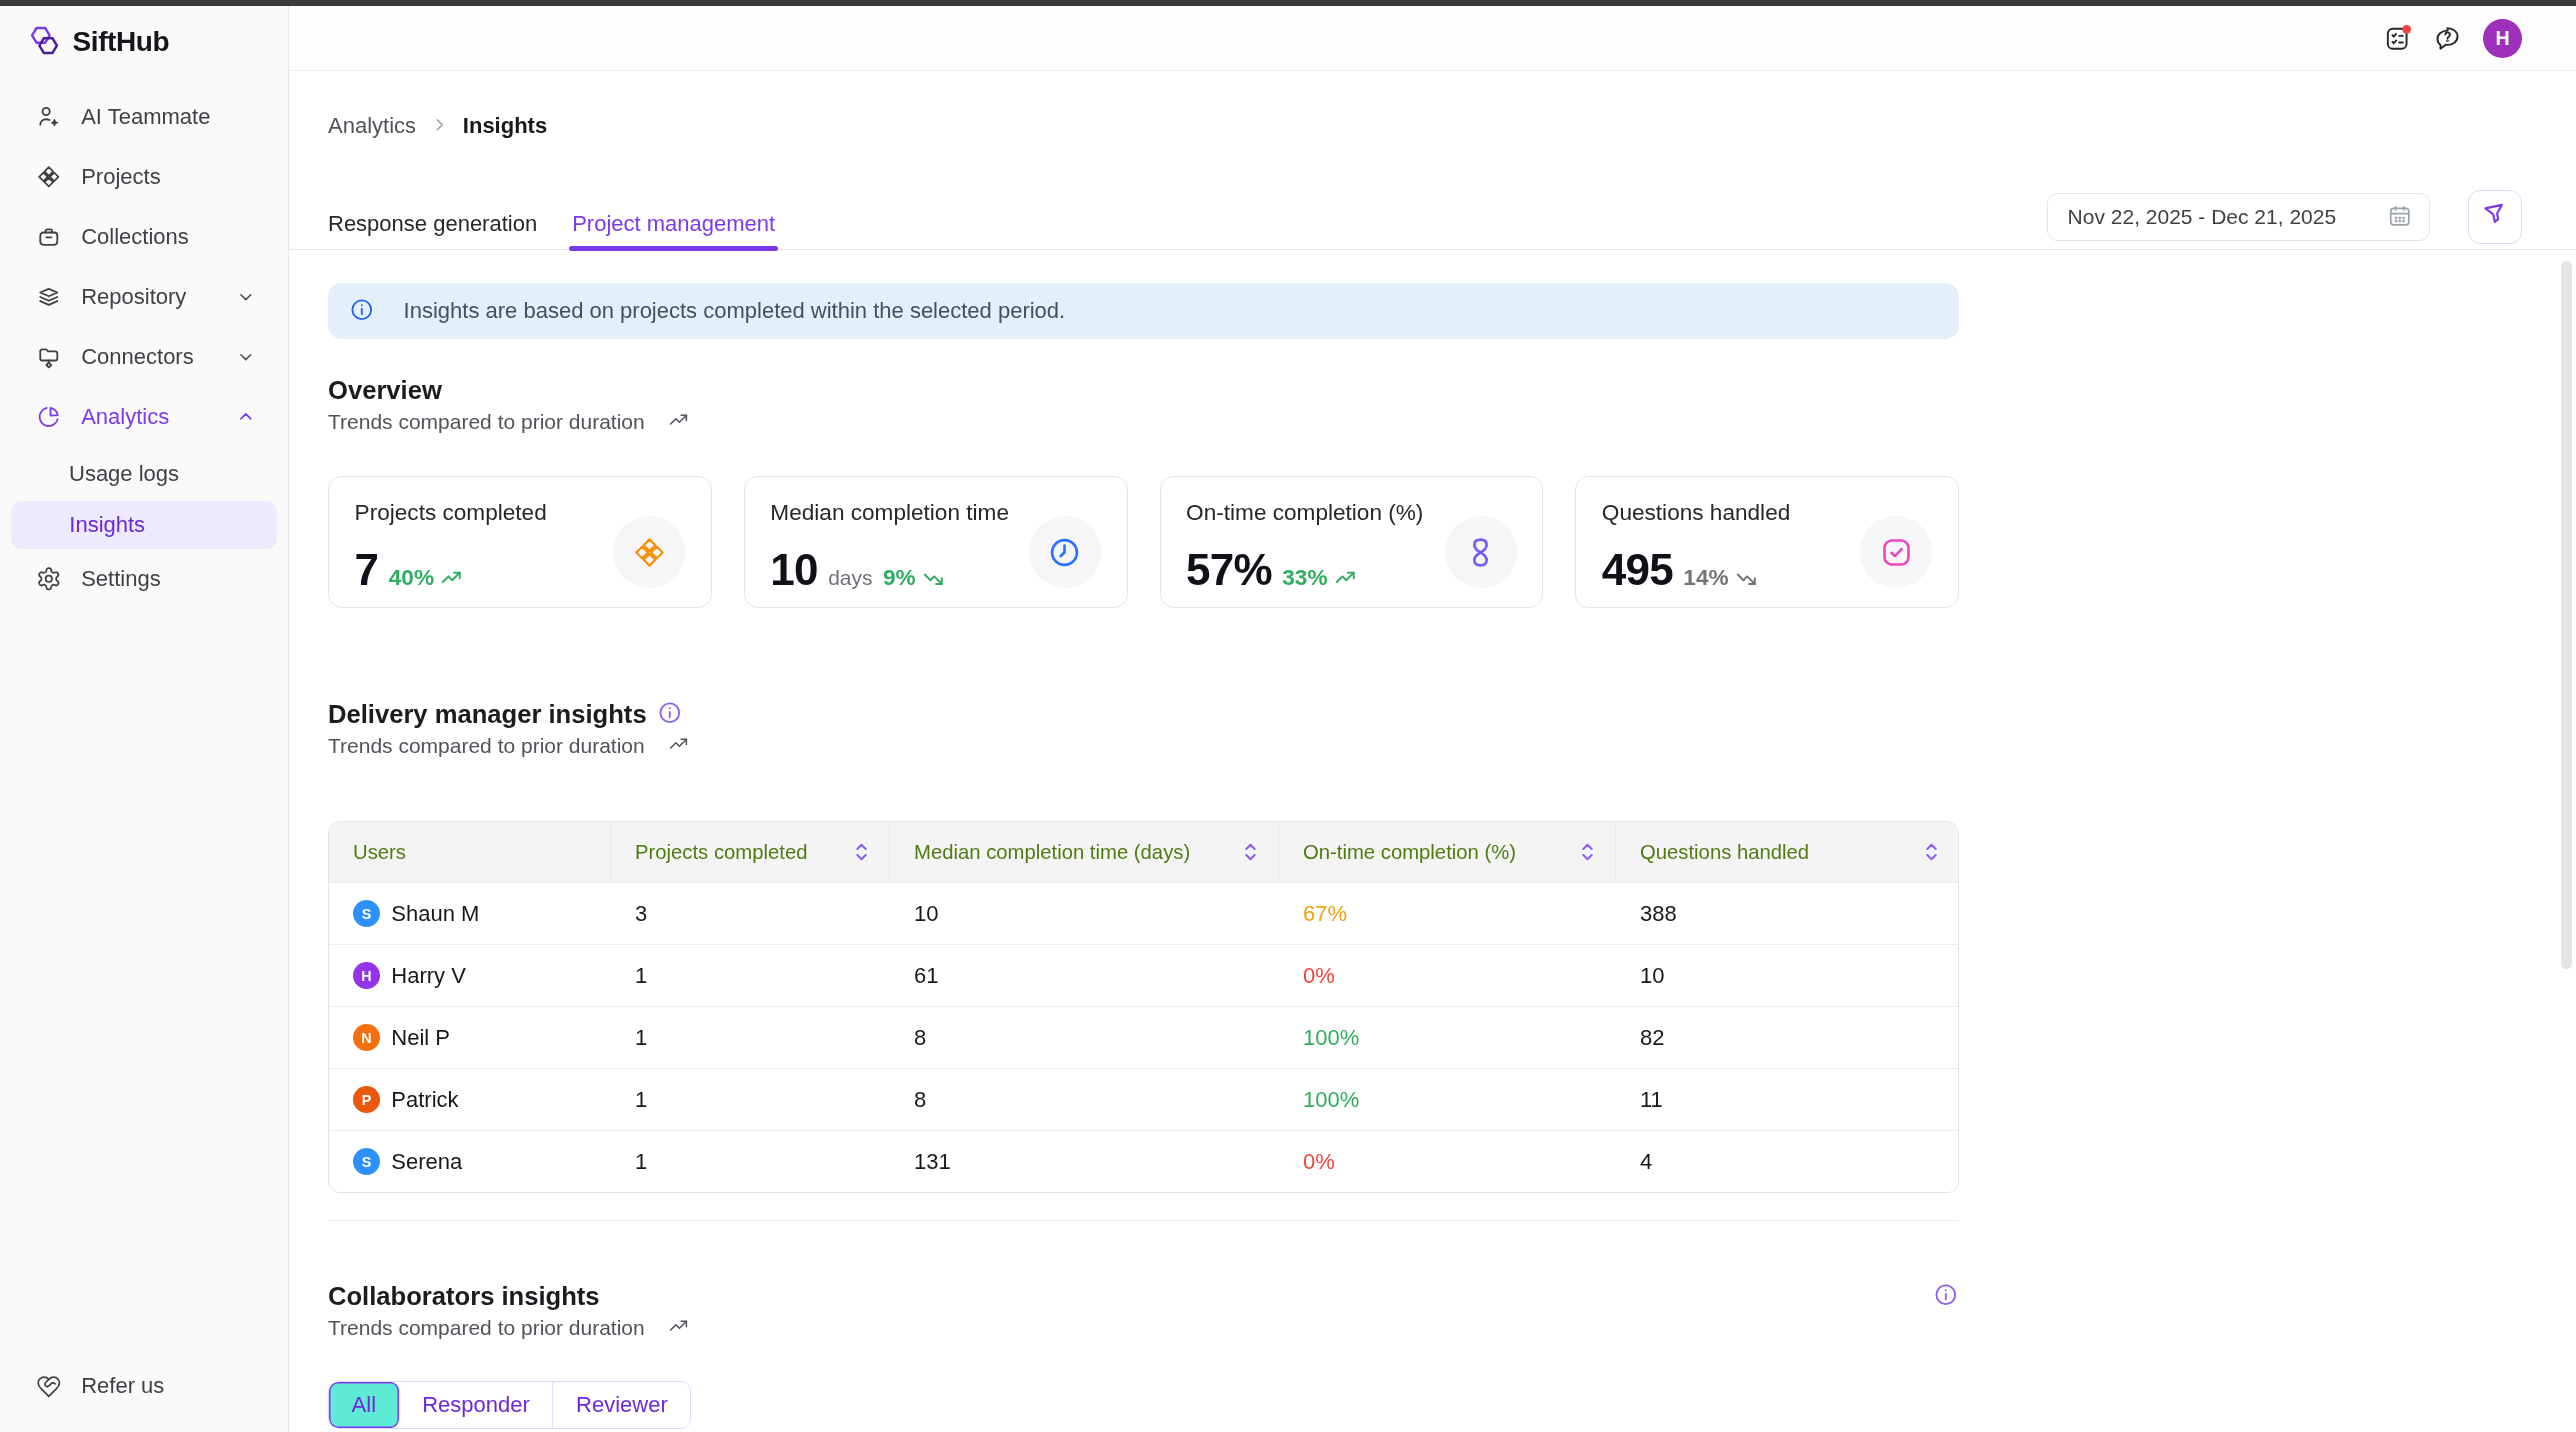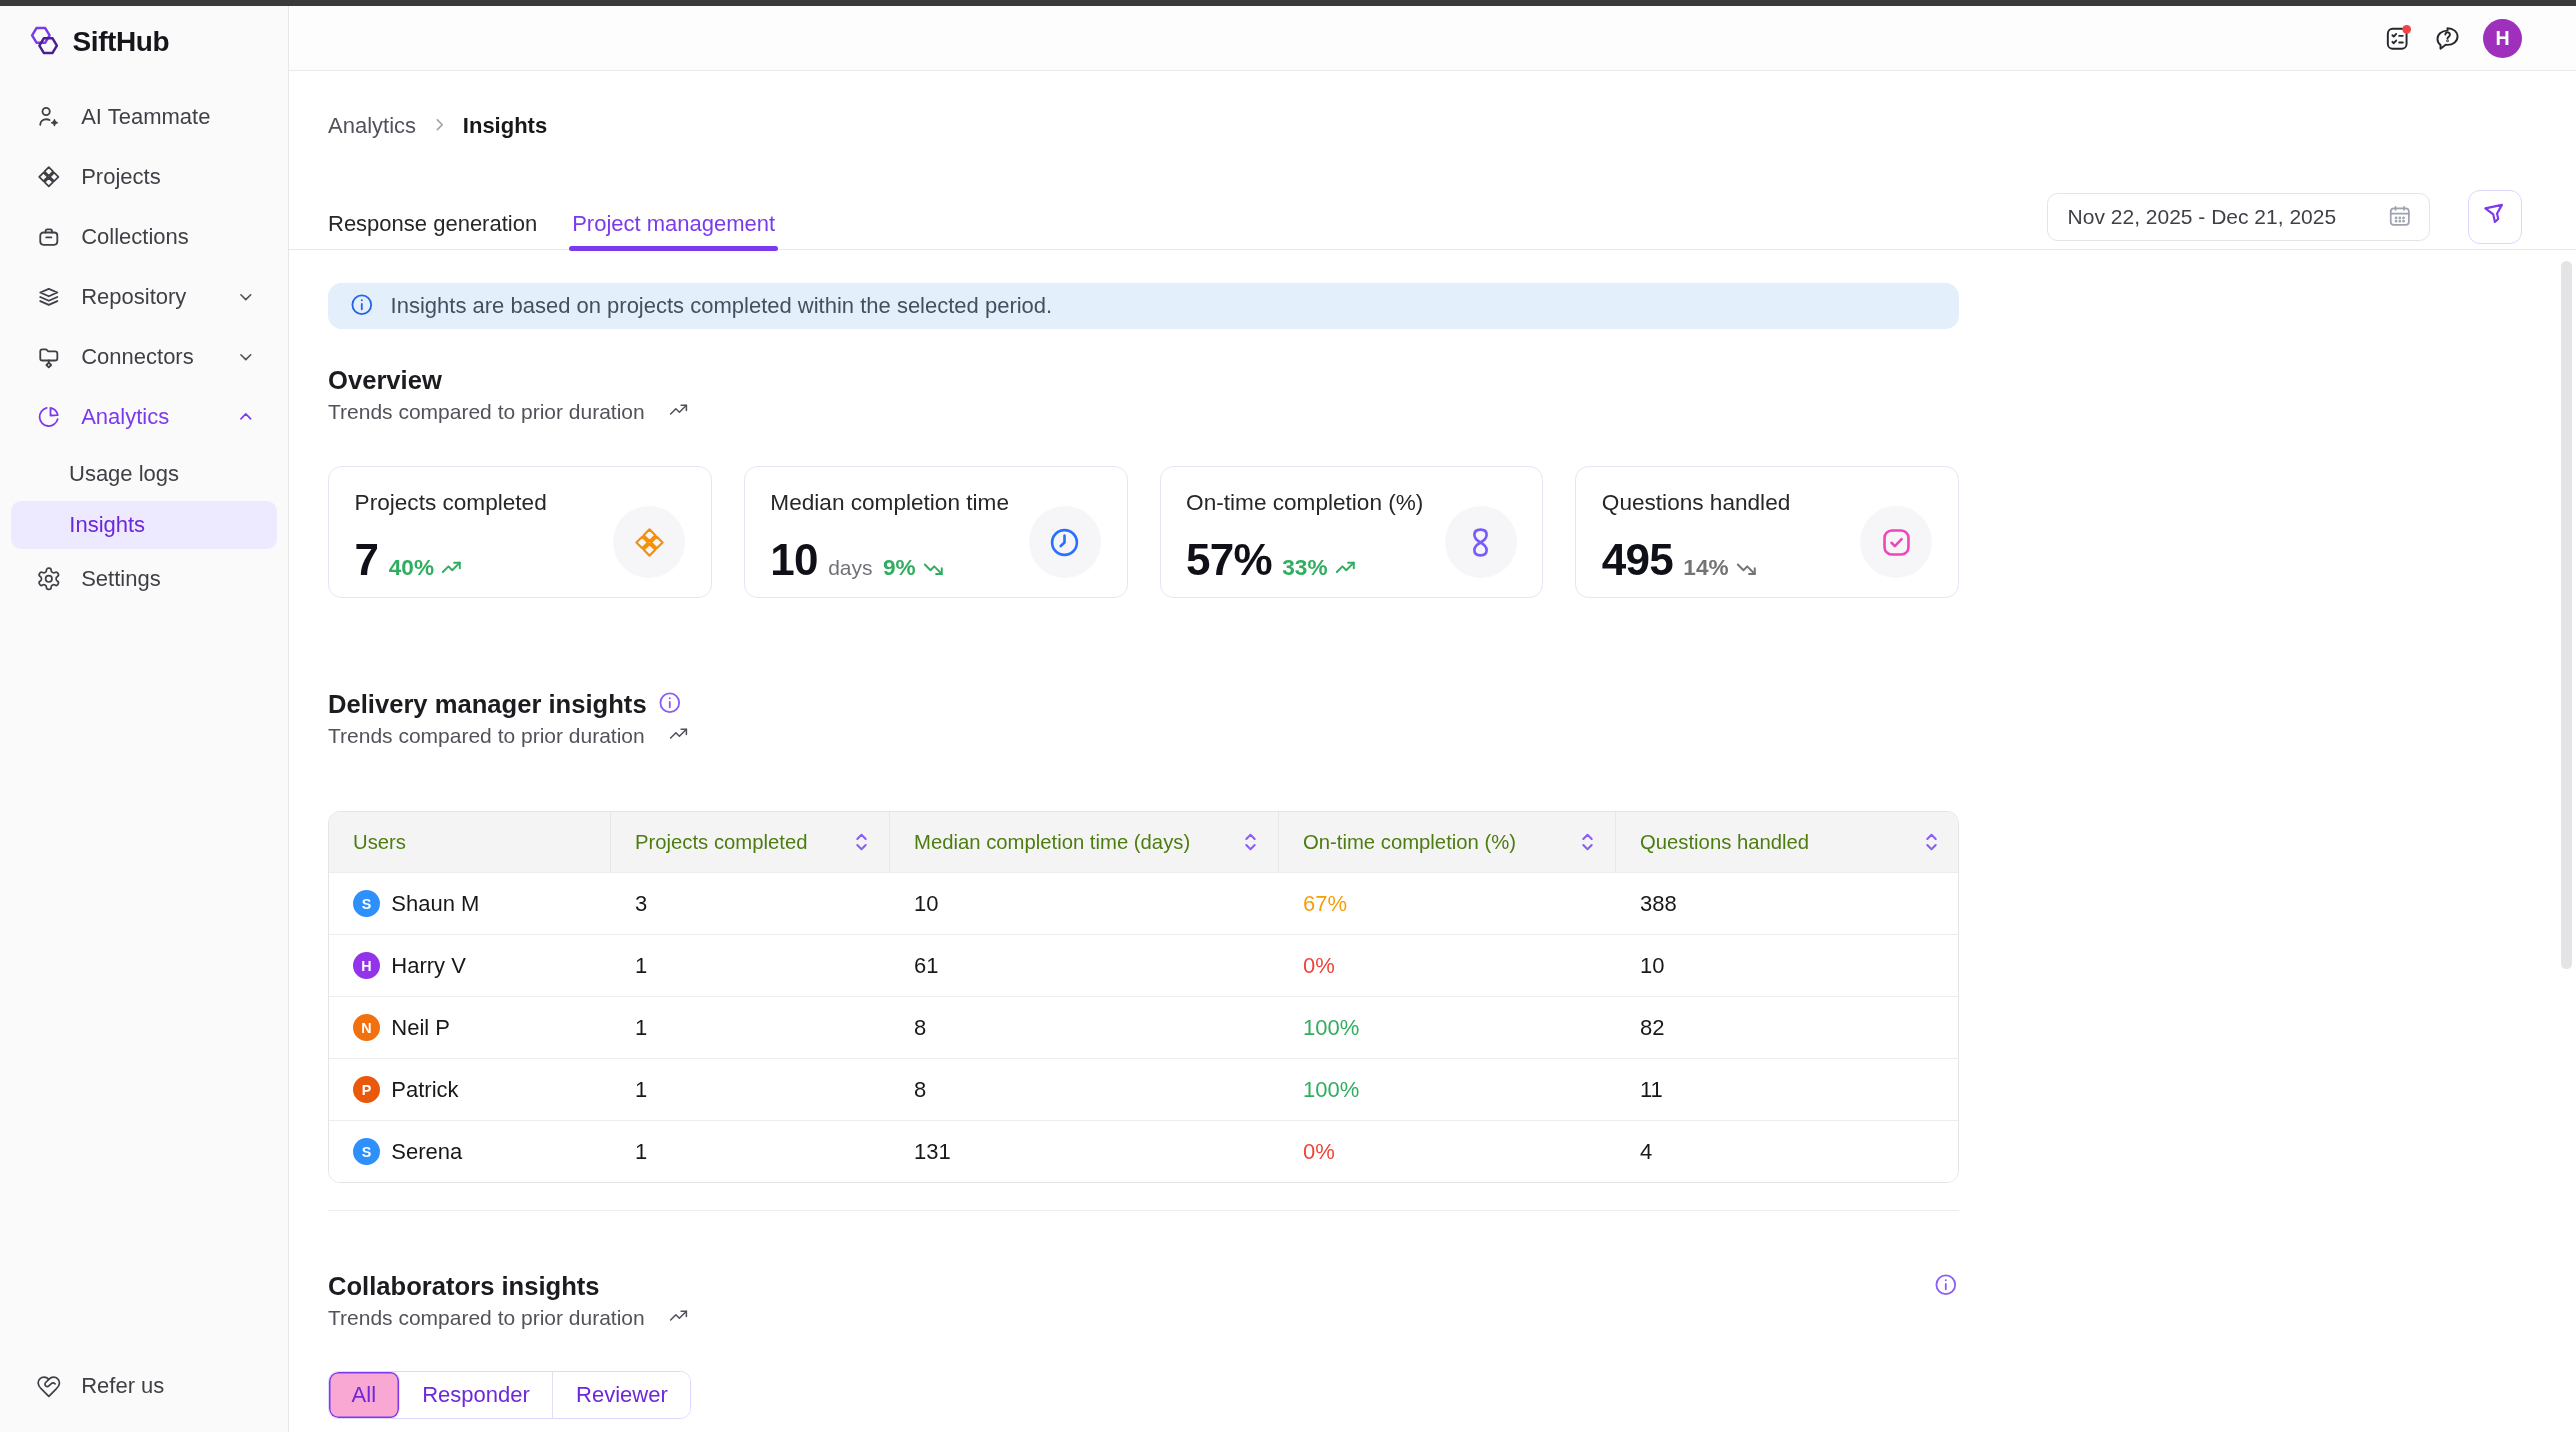--- a/index.html
+++ b/index.html
@@ -41,22 +41,22 @@
   .crumb.current { color:#18181b; font-weight:600; cursor:default; }
 
   .tabbar { display:flex; gap:35px; margin-top:72px; padding-left:39px; border-bottom:1.5px solid #e8e8ea; }
   .tab { font-size:22px; color:#27272a; padding-bottom:12px; position:relative; cursor:pointer; }
   .tab.active { color:#7c3aed; font-weight:500; }
   .tab.active::after { content:""; position:absolute; left:-3px; right:-3px; bottom:-2.3px; height:5.3px;
     border-radius:3px; background:#7c3aed; }
 
   .content { width:1631px; margin-left:39px; }
 
-  .banner { margin-top:33px; height:46px; border-radius:13.6px; background:#e3effa;
-    display:flex; align-items:center; gap:16px; padding-left:21px; }
+  .banner { margin-top:33px; height:56px; border-radius:13.6px; background:#e3effa;
+    display:flex; align-items:center; gap:29px; padding-left:21px; }
   .banner-text { font-size:22px; color:#44505f; }
 
   .section-title-row { display:flex; align-items:center; gap:10.5px; }
   .section-title { font-size:25.6px; font-weight:600; color:#1b1b20; }
   .subtitle-row { display:flex; align-items:center; gap:23px; margin-top:5px; }
   .subtitle { font-size:21px; color:#52525b; }
 
   .mt49 { margin-top:37px; } .mt122 { margin-top:92px; } .mt81 { margin-top:61px;justify-content:space-between; }
 
   
@@ -85,21 +85,21 @@
     font-weight:600; display:flex; align-items:center; justify-content:center; }
 
   .post-table-divider { margin-top:27px; border:none; border-top:1.5px solid #ececef; }
 
   
   .segmented { margin-top:41px; display:inline-flex; height:48px; border:1.5px solid #ddd6fe;
     border-radius:10.5px; background:#fff; overflow:hidden; }
   .segment { display:flex; align-items:center; padding:0 22.6px; font-size:22px; color:#6d28d9;
     border-right:1.5px solid #e6def9; cursor:pointer; background:#fff; }
   .segment:last-child { border-right:none; }
-  .segment.selected { background:#f9a8d4; box-shadow:inset 0 0 0 1.5px #7c3aed; border-radius:9px; }
+  .segment.selected { background:#5eead4; box-shadow:inset 0 0 0 1.5px #7c3aed; border-radius:9px; }
 
   
   .filters-row { position:absolute; top:119px; right:54px; display:flex; gap:38px; align-items:center; }
   .date-input { width:383px; height:48px; border:1.5px solid #e4e4e7; border-radius:10.5px; background:#fff;
     display:flex; align-items:center; padding:0 16.6px 0 19.6px; gap:9px; cursor:pointer; }
   .date-text { font-size:21px; color:#3f3f46; flex:1; }
   .filter-btn { width:54px; height:54px; border:1.5px solid #ddd6fe; border-radius:12px; background:#fff;
     display:flex; align-items:center; justify-content:center; cursor:pointer; }
 
   .scrollbar-thumb { position:absolute; right:4.5px; top:190px; width:10.5px; height:708px;

